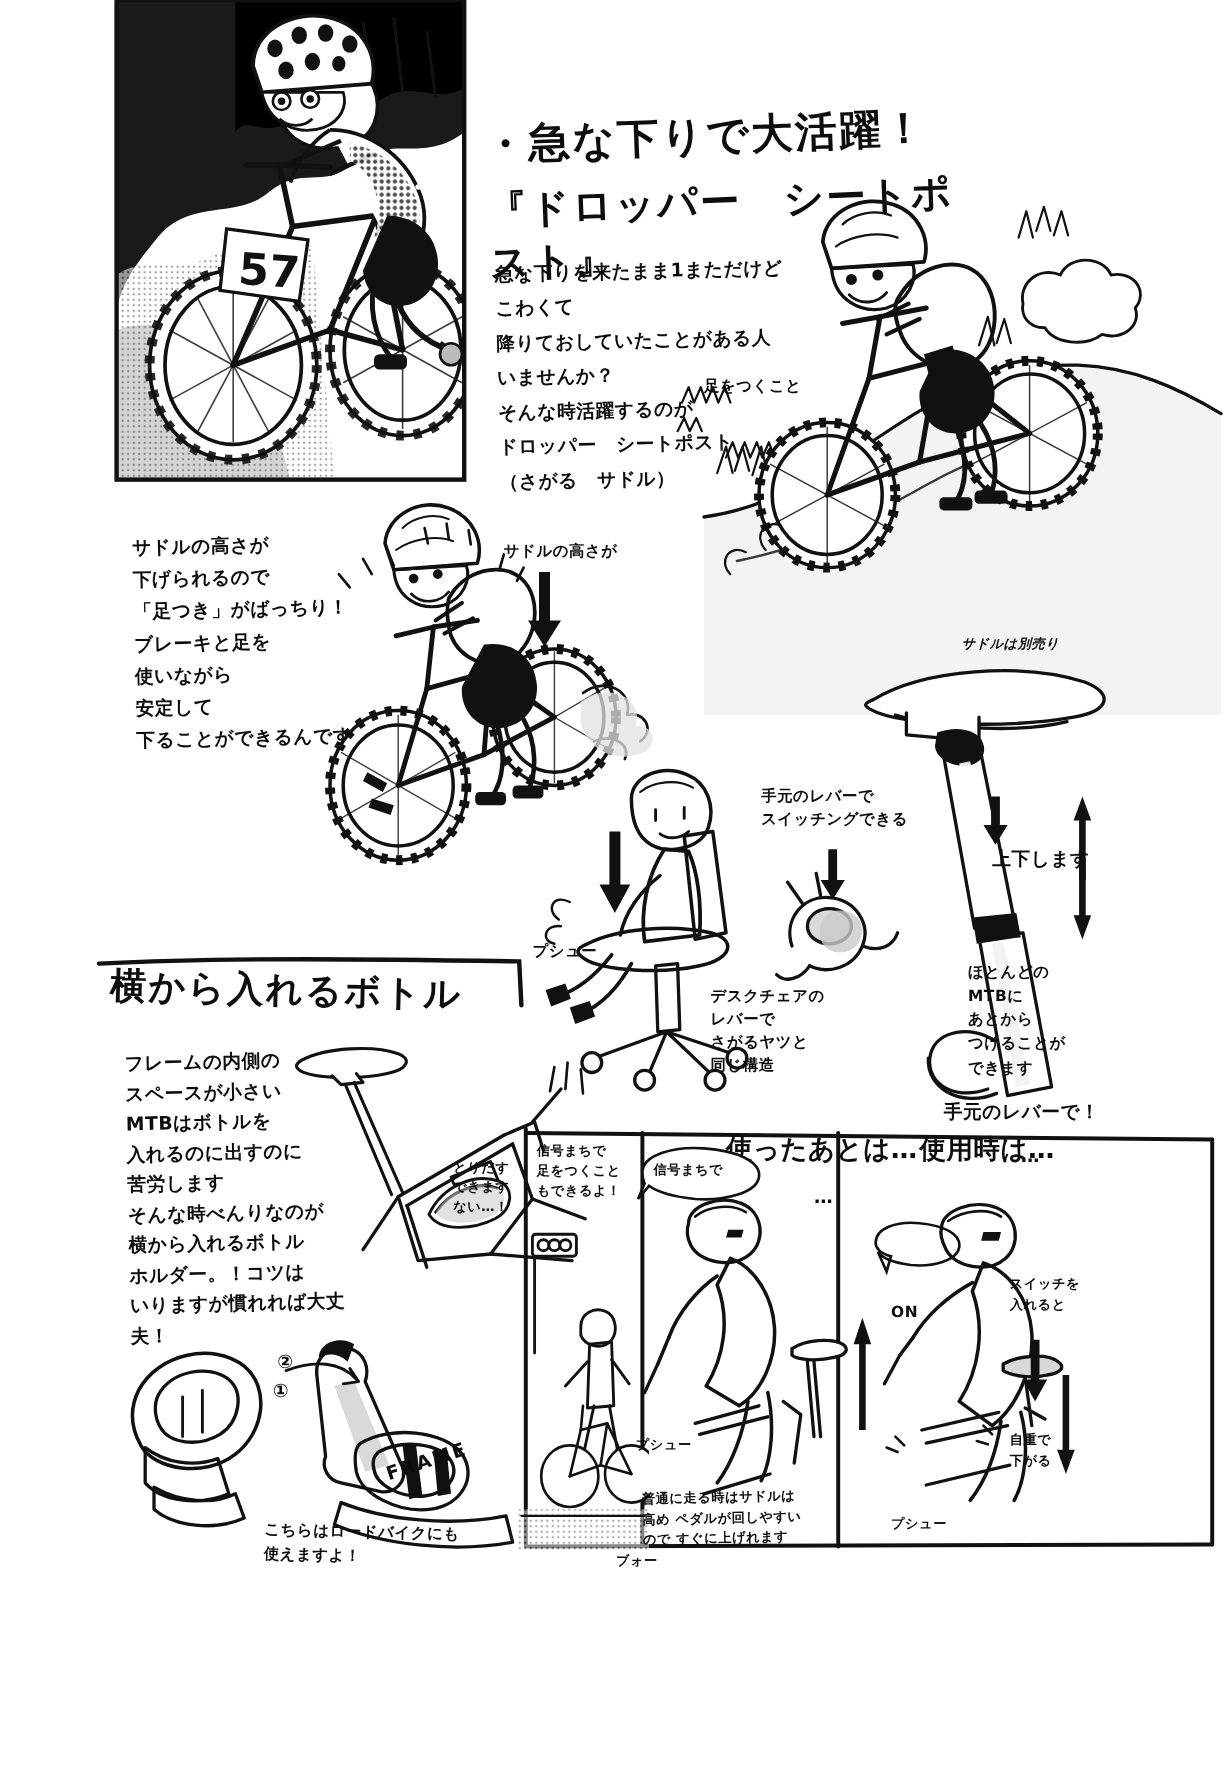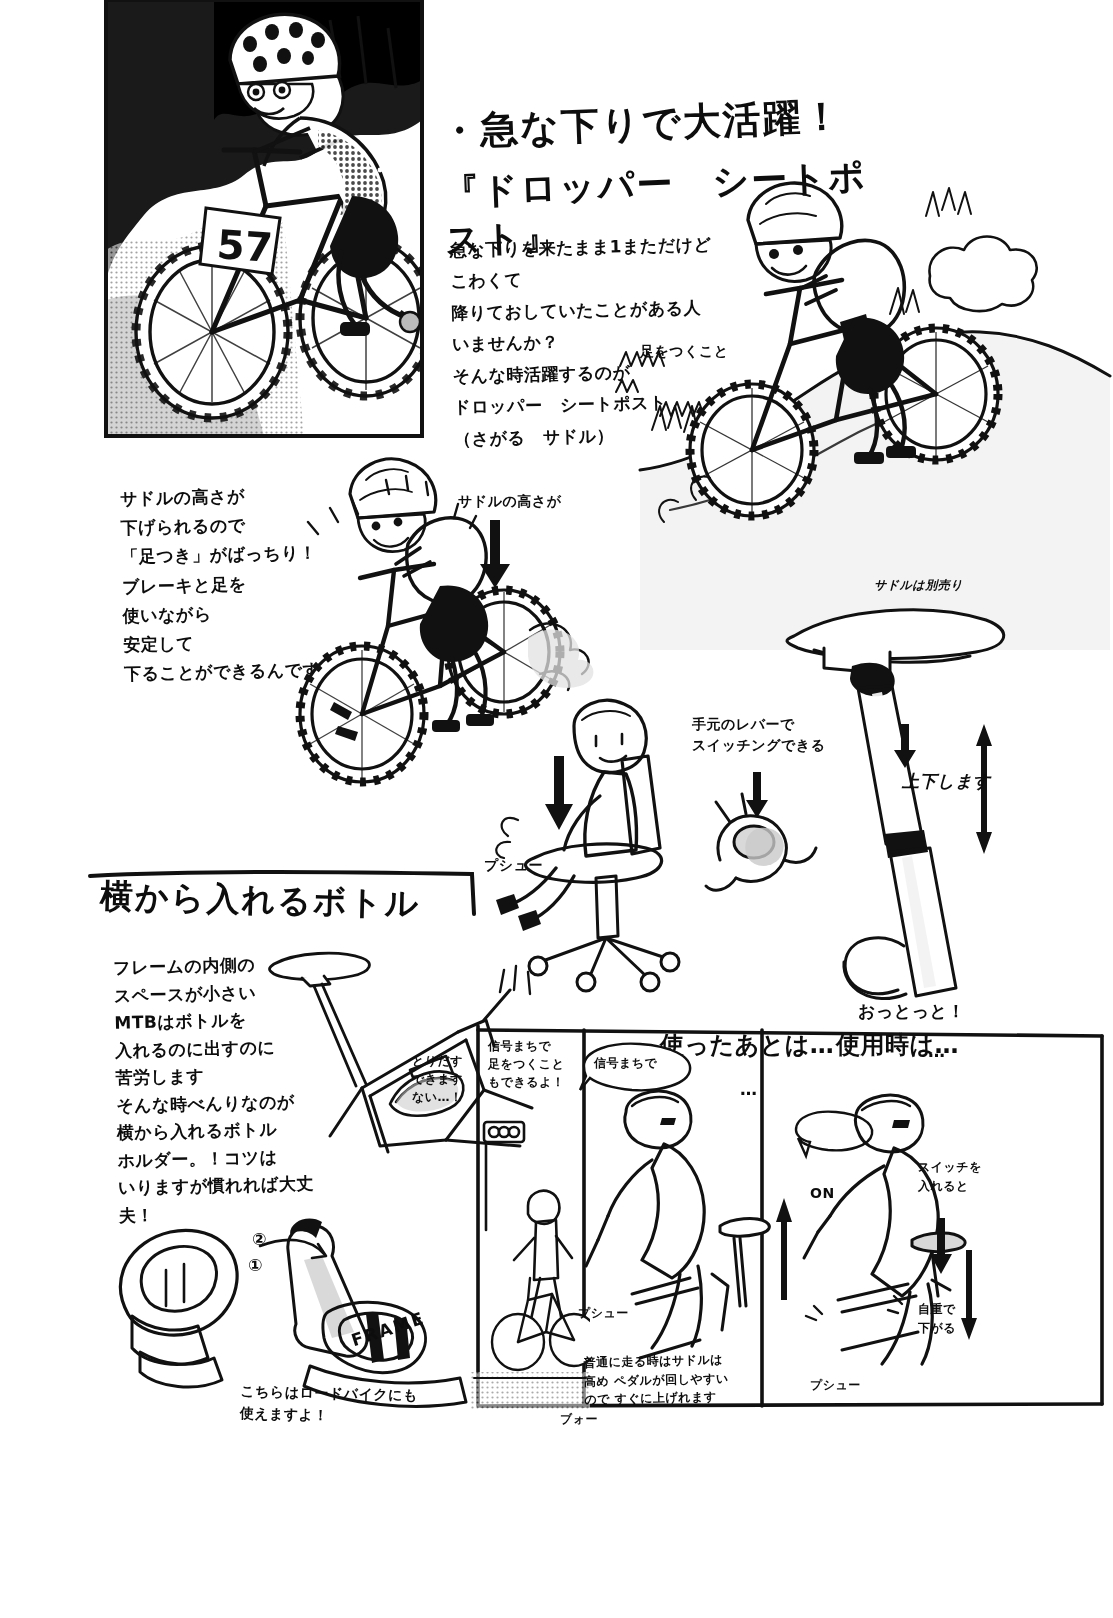--- a/index.html
+++ b/index.html
@@ -363,22 +363,27 @@
       <g class="blk">
         <path d="M196 156 l8 -22 l8 22 h-5 v54 h-6 v-54 Z"></path>
         <path d="M196 242 h5 v-52 h6 v52 h5 l-8 22 Z"></path>
       </g>
     </svg>
   </div>
 
   <div class="abs hand body-xxs" style="left:874px;top:578px;font-style:italic;">サドルは別売り</div>
   <div class="abs hand body-xs" style="left:692px;top:714px;line-height:1.5;">手元のレバーで
 スイッチングできる</div>
-  <div class="abs hand body-s" style="left:902px;top:770px;font-style:italic;">上下します</div>
-  <div class="abs hand body-s" style="left:858px;top:1000px;">おっとっと！</div>
+  <div class="abs hand body-s" style="left:902px;top:770px;">上下します</div>
+  <div class="abs hand body-xs" style="left:880px;top:874px;line-height:1.55;">ほとんどの
+MTBに
+あとから
+つけることが
+できます</div>
+  <div class="abs hand body-s" style="left:858px;top:1000px;">手元のレバーで！</div>
 
   <div class="abs" style="left:744px;top:772px;">
     <svg width="26" height="46" viewBox="0 0 26 46">
         <path class="blk" d="M9 0 h8 v28 h7 l-11 18 l-11 -18 h7 Z"></path>
       </svg>
   </div>
   <div class="abs" style="left:892px;top:724px;">
     <svg width="26" height="44" viewBox="0 0 26 44">
         <path class="blk" d="M9 0 h8 v26 h7 l-11 18 l-11 -18 h7 Z"></path>
       </svg>
@@ -438,20 +443,24 @@
       </g>
     </svg>
   </div>
 
   <div class="abs" style="left:544px;top:756px;">
     <svg width="30" height="74" viewBox="0 0 30 74">
         <path class="blk" d="M10 0 h10 v48 h9 l-14 26 l-14 -26 h9 Z"></path>
       </svg>
   </div>
   <div class="abs hand body-xs" style="left:484px;top:856px;">プシュー</div>
+  <div class="abs hand body-xs" style="left:646px;top:896px;line-height:1.5;">デスクチェアの
+レバーで
+さがるヤツと
+同じ構造</div>
 
   <div class="abs" style="left:88px;top:868px;width:388px;height:48px;">
     <svg width="388" height="48" viewBox="0 0 388 48">
       <path class="frameline" stroke-width="4" d="M2 8 C120 2 260 4 384 6 L386 46"></path>
     </svg>
   </div>
   <div class="abs hand sect tilt3" style="left:100px;top:878px;">横から入れるボトル</div>
 
   <div class="abs hand body-s tilt2" style="left:116px;top:952px;width:230px;line-height:1.62;">フレームの内側の
 スペースが小さい

